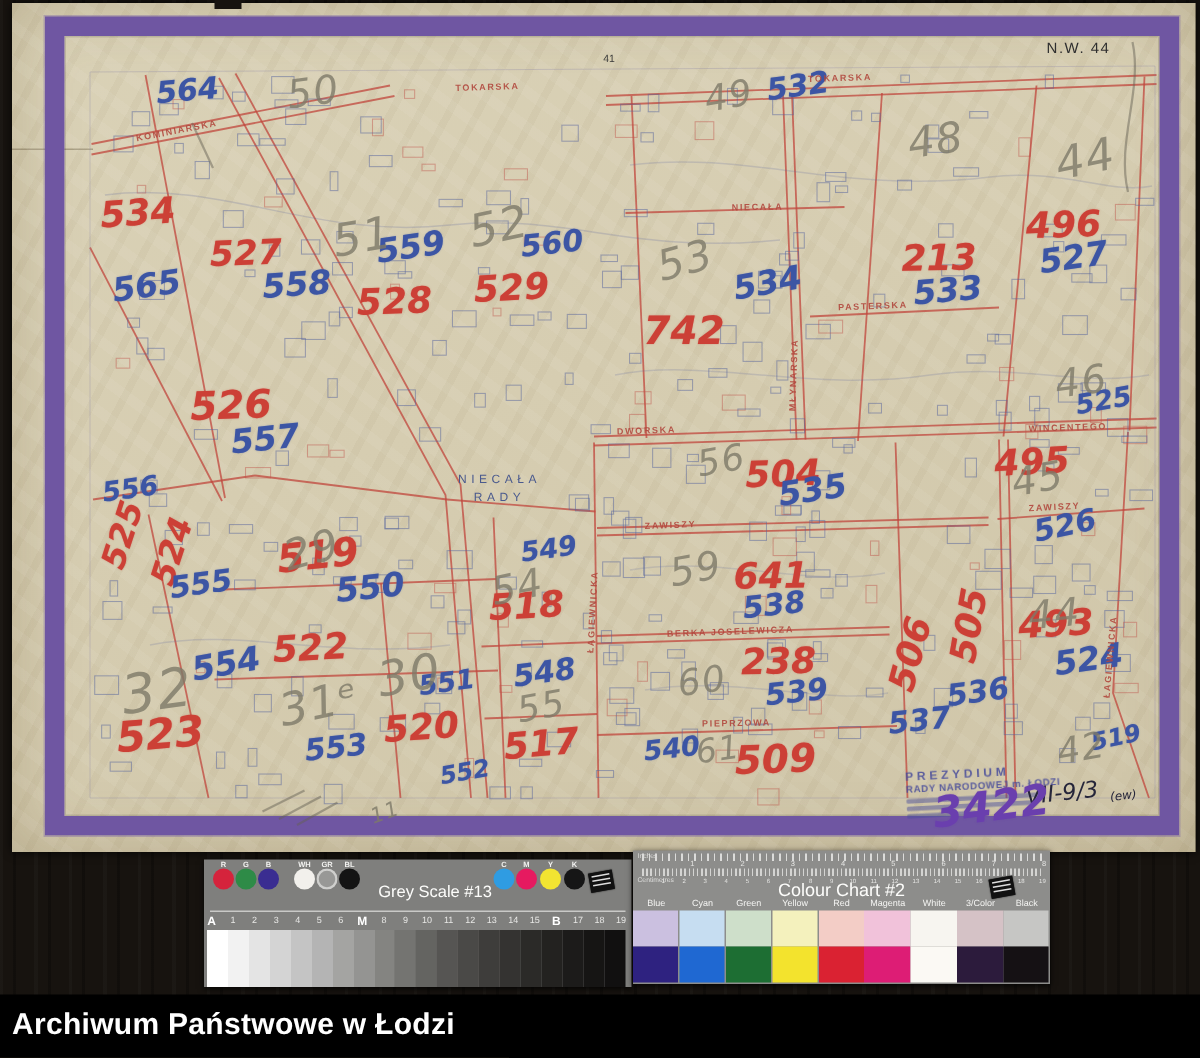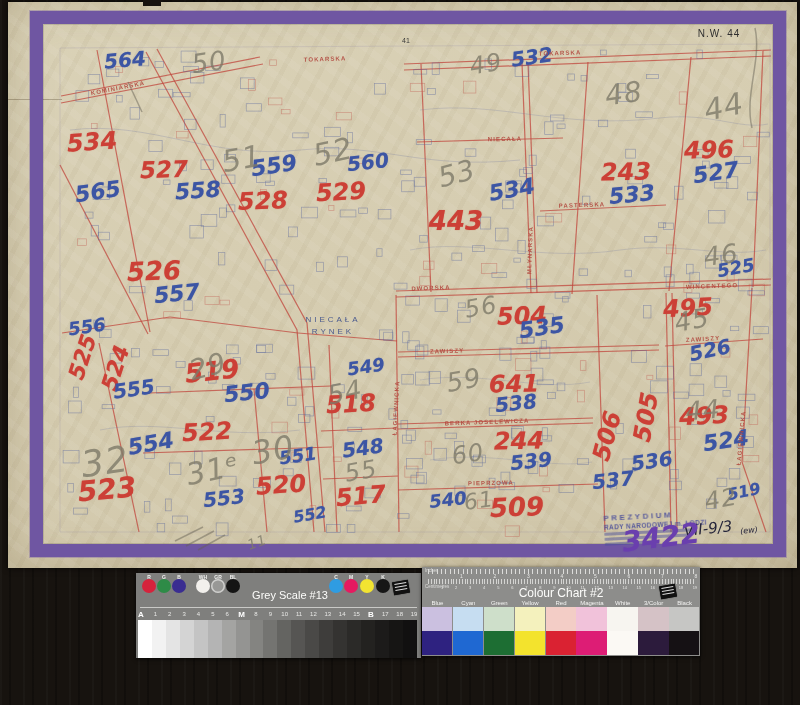--- a/index.html
+++ b/index.html
@@ -429,35 +429,35 @@
       <path d="M755,28 C762,60 744,95 752,128" stroke="rgba(100,96,84,.6)" stroke-width="1.5" fill="none" opacity="0.8"></path>
       <path d="M128,82 L142,112" stroke="rgba(100,96,84,.6)" stroke-width="1.5" fill="none" opacity="0.8"></path>
     </svg>
 
   <div id="label-layer">
       <div class="num red" style="left: 92px; top: 142px; font-size: 24px; --r: -4deg;">534</div>
       <div class="num red" style="left: 164px; top: 170px; font-size: 23px; --r: -2deg;">527</div>
       <div class="num red" style="left: 263px; top: 201px; font-size: 24px; --r: -2deg;">528</div>
       <div class="num red" style="left: 341px; top: 192px; font-size: 24px; --r: -3deg;">529</div>
       <div class="num red" style="left: 154px; top: 271px; font-size: 26px; --r: -2deg;">526</div>
-      <div class="num red" style="left: 626px; top: 172px; font-size: 24px; --r: -1deg;">243</div>
+      <div class="num red" style="left: 626px; top: 172px; font-size: 24px; --r: -1deg;">213</div>
       <div class="num red" style="left: 709px; top: 150px; font-size: 24px; --r: -2deg;">496</div>
-      <div class="num red" style="left: 456px; top: 221px; font-size: 26px; --r: 0deg;">443</div>
+      <div class="num red" style="left: 456px; top: 221px; font-size: 26px; --r: 0deg;">742</div>
       <div class="num red" style="left: 83px; top: 357px; font-size: 22px; --r: -72deg;">525</div>
       <div class="num red" style="left: 116px; top: 368px; font-size: 22px; --r: -72deg;">524</div>
       <div class="num red" style="left: 212px; top: 371px; font-size: 26px; --r: -6deg;">519</div>
       <div class="num red" style="left: 351px; top: 404px; font-size: 24px; --r: -3deg;">518</div>
       <div class="num red" style="left: 207px; top: 432px; font-size: 24px; --r: -3deg;">522</div>
       <div class="num red" style="left: 107px; top: 490px; font-size: 28px; --r: -5deg;">523</div>
       <div class="num red" style="left: 281px; top: 485px; font-size: 24px; --r: -4deg;">520</div>
       <div class="num red" style="left: 361px; top: 496px; font-size: 24px; --r: -5deg;">517</div>
       <div class="num red" style="left: 522px; top: 316px; font-size: 24px; --r: -2deg;">504</div>
       <div class="num red" style="left: 688px; top: 308px; font-size: 24px; --r: -3deg;">495</div>
       <div class="num red" style="left: 514px; top: 384px; font-size: 24px; --r: -1deg;">641</div>
-      <div class="num red" style="left: 519px; top: 441px; font-size: 24px; --r: -1deg;">244</div>
+      <div class="num red" style="left: 519px; top: 441px; font-size: 24px; --r: -1deg;">238</div>
       <div class="num red" style="left: 517px; top: 507px; font-size: 26px; --r: -2deg;">509</div>
       <div class="num red" style="left: 646px; top: 417px; font-size: 24px; --r: -80deg;">505</div>
       <div class="num red" style="left: 607px; top: 436px; font-size: 24px; --r: -75deg;">506</div>
       <div class="num red" style="left: 704px; top: 416px; font-size: 24px; --r: -3deg;">493</div>
       <div class="num blue" style="left: 125px; top: 60px; font-size: 20px; --r: -5deg;">564</div>
       <div class="num blue" style="left: 98px; top: 192px; font-size: 22px; --r: -8deg;">565</div>
       <div class="num blue" style="left: 198px; top: 191px; font-size: 22px; --r: -4deg;">558</div>
       <div class="num blue" style="left: 274px; top: 166px; font-size: 22px; --r: -8deg;">559</div>
       <div class="num blue" style="left: 368px; top: 162px; font-size: 20px; --r: -6deg;">560</div>
       <div class="num blue" style="left: 177px; top: 294px; font-size: 22px; --r: -6deg;">557</div>
@@ -520,21 +520,21 @@
       <div class="street-label" style="left: 491px; top: 483px; --r: -1deg;">PIEPRZOWA</div>
       <div class="street-label" style="left: 396px; top: 408px; --r: -87deg;">ŁAGIEWNICKA</div>
       <div class="street-label" style="left: 741px; top: 438px; --r: -85deg;">ŁAGIEWNICKA</div>
     </div>
 
   <div class="corner-code">N.W. 44</div>
   <div class="edge-tick">41</div>
 
   <div class="place-label" style="left:333px;top:326px;">
     <div>NIECAŁA</div>
-    <div>RYNEK</div>
+    <div>RADY</div>
   </div>
 
   <div class="stamp">
     <div class="l1">PREZYDIUM</div>
     <div class="l2">RADY NARODOWEJ m. ŁODZI</div>
     <div class="bar" style="width:92px"></div>
     <div class="bar" style="width:84px"></div>
     <div class="bar" style="width:46px"></div>
   </div>
 
@@ -684,13 +684,16 @@
         <div class="patch" style="left: 185.333px; top: 64px; width: 30.3889px; height: 24px; background: rgb(251, 249, 244);"></div>
         <div class="col-label" style="left: 231.667px; top: 36px;">3/Color</div>
         <div class="patch" style="left: 216.222px; top: 40px; width: 30.3889px; height: 24px; background: rgb(213, 194, 198);"></div>
         <div class="patch" style="left: 216.222px; top: 64px; width: 30.3889px; height: 24px; background: rgb(44, 27, 60);"></div>
         <div class="col-label" style="left: 262.556px; top: 36px;">Black</div>
         <div class="patch" style="left: 247.111px; top: 40px; width: 30.3889px; height: 24px; background: rgb(198, 198, 196);"></div>
         <div class="patch" style="left: 247.111px; top: 64px; width: 30.3889px; height: 24px; background: rgb(21, 17, 20);"></div>
       </div>
   </div>
 
+  <div class="archive-bar">
+    <span>Archiwum Państwowe w Łodzi</span>
+  </div>
 </div>
 
 </body></html>

